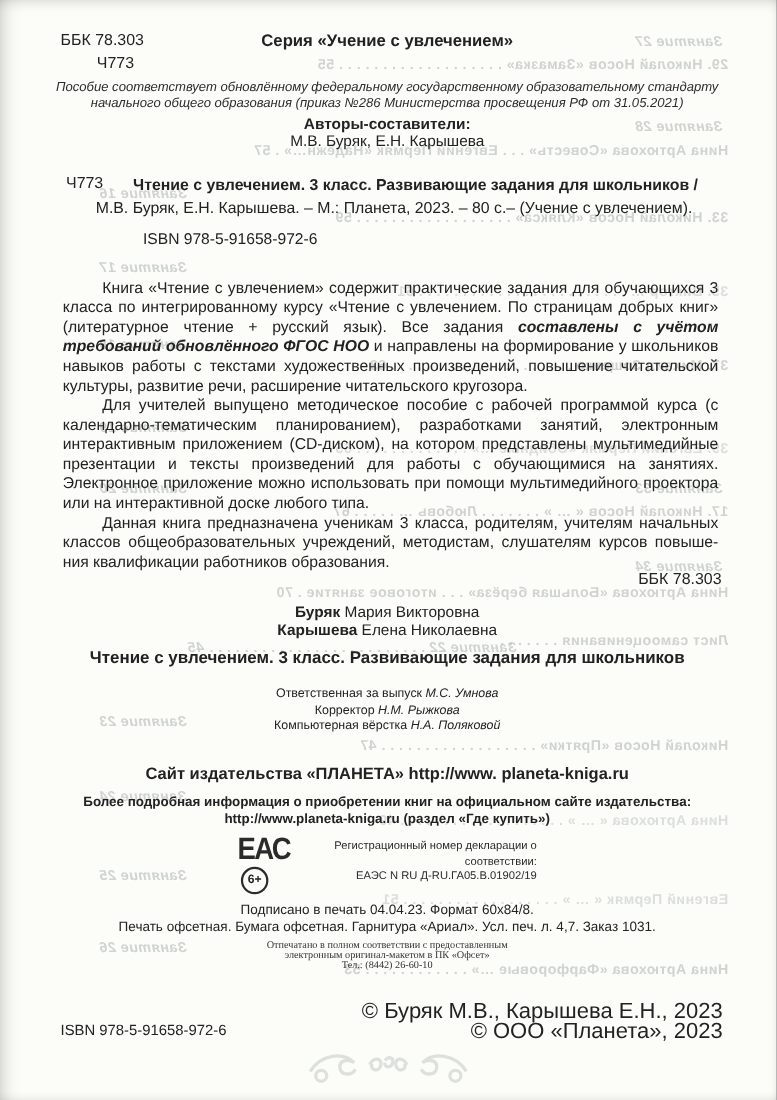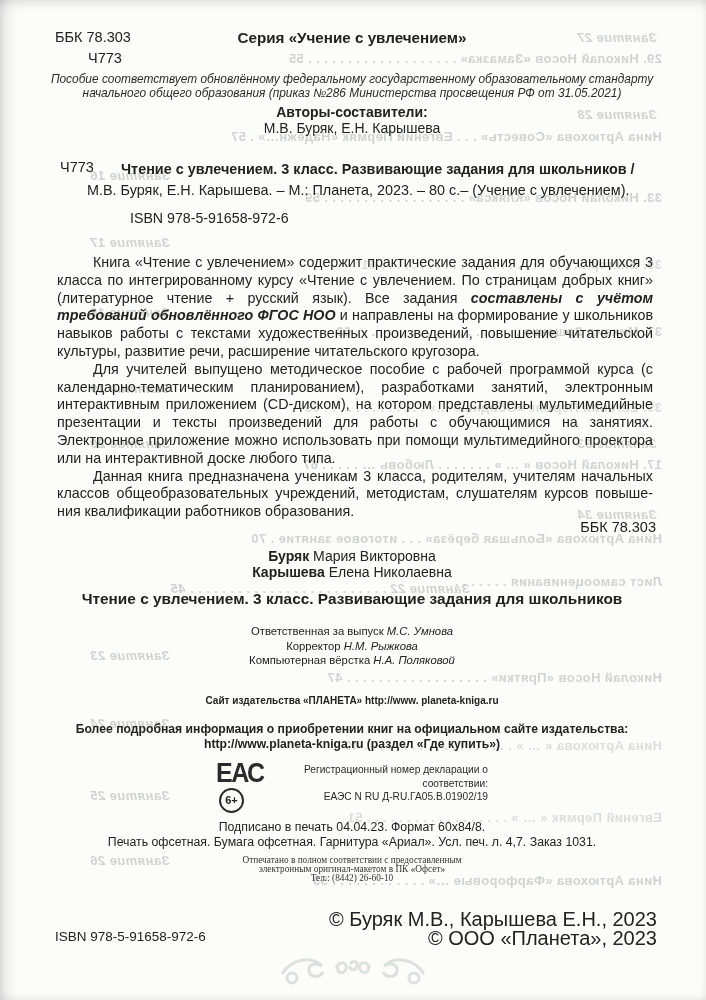--- a/index.html
+++ b/index.html
@@ -37,21 +37,21 @@
   .annotation{top:254px;left:57px;width:596px;}
   .annotation p{margin:0;text-indent:36px;text-align:justify;font-size:14.3px;line-height:17.8px;}
   .annotation .bi{font-weight:bold;font-style:italic;}
 
   .bbk-bottom{top:519px;right:50px;font-size:14.5px;}
   .fio{top:549px;font-size:14px;line-height:15.5px;}
   .main-title{top:590px;font-size:15.4px;}
   .credits{top:624px;font-size:11.3px;line-height:14.7px;}
   .credits .nm{font-style:italic;}
 
-  .site-line{top:695px;font-size:10px;}
+  .site-line{top:695px;font-size:15px;}
   .purchase{top:722px;font-size:12.2px;line-height:14.8px;}
 
   .eac-mark{top:758px;left:216px;font-size:25px;font-weight:bold;letter-spacing:-1.5px;transform:scaleY(1.12);color:#2b2b2b;}
   .eac-text{top:763px;left:244px;width:244px;text-align:right;font-size:10.2px;line-height:13.5px;color:#2b2b2b;}
   .age-mark{top:788px;left:219px;width:21px;height:21px;border:2px solid #2b2b2b;border-radius:50%;
             font-size:11px;font-weight:bold;line-height:21px;text-align:center;}
 
   .print-info{top:820px;font-size:12.3px;line-height:15.2px;}
   .printer{top:856px;font-family:"Liberation Serif", serif;font-size:9.3px;line-height:8.9px;color:#333;}
   .printer div{margin-bottom:0;}

